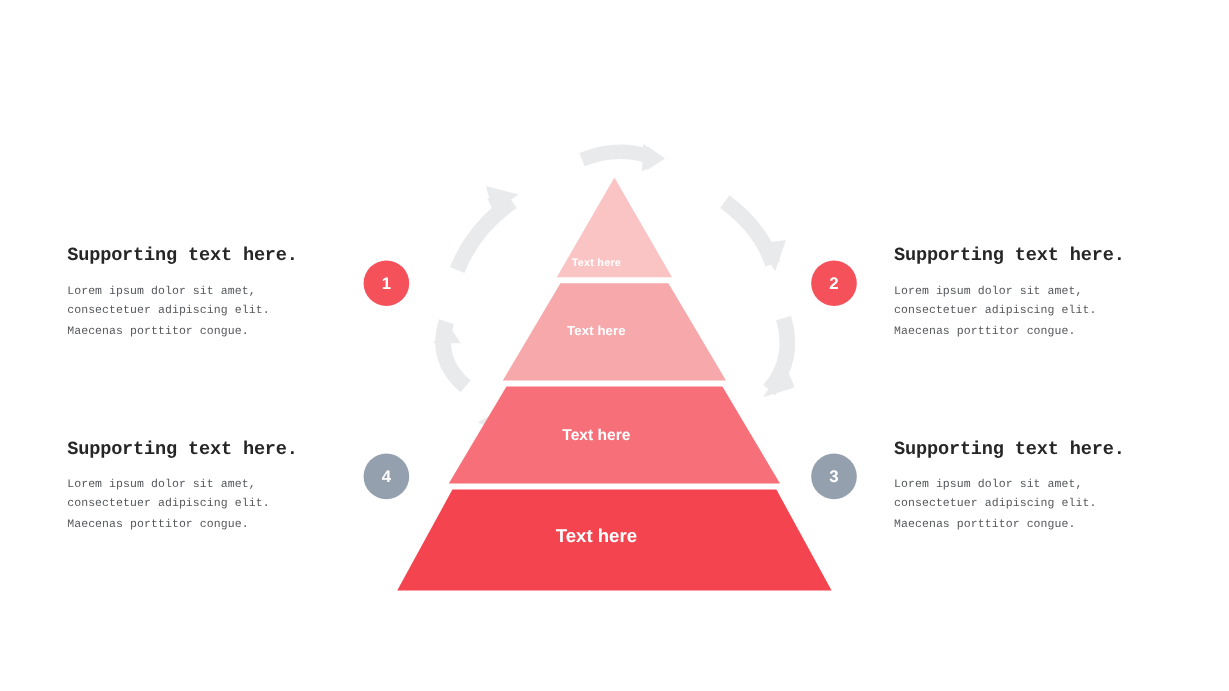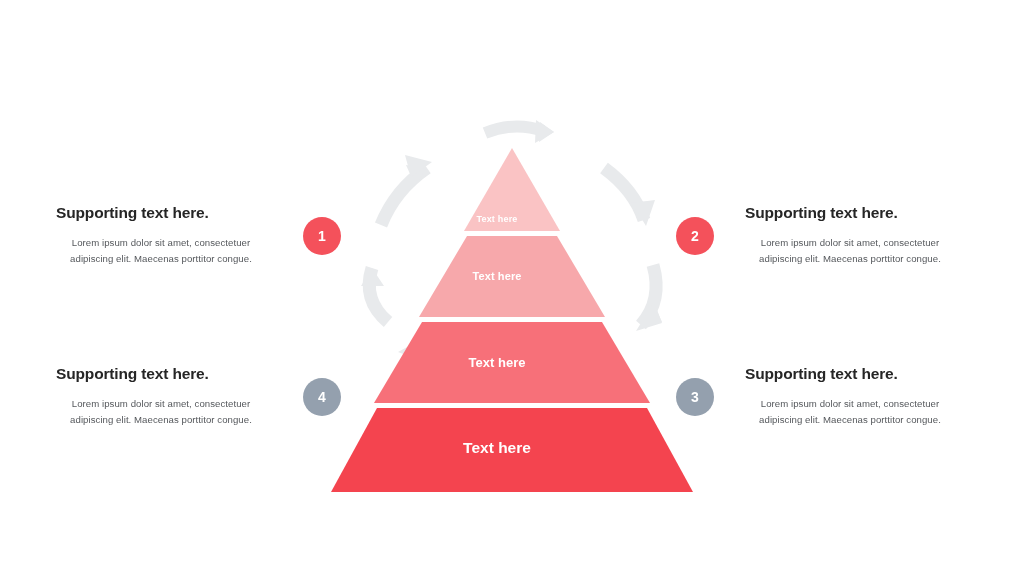--- a/index.html
+++ b/index.html
@@ -29,20 +29,21 @@
     left: 0;
     top: 0;
     width: 1024px;
     height: 576px;
   }
 
   
   .text-block {
     position: absolute;
     width: 210px;
+    font-family: Liberation Mono, monospace;
   }
   .tb-left  { left: 56px; }
   .tb-right { left: 745px; }
   .tb-row1  { top: 204px; }
   .tb-row2  { top: 365px; }
 
   .tb-heading {
     font-size: 15.5px;
     font-weight: bold;
     color: #262626;
@@ -50,21 +51,20 @@
     line-height: 1.2;
     margin: 0 0 12px 0;
     white-space: nowrap;
   }
   .tb-body {
     font-size: 9.6px;
     color: #55585c;
     line-height: 1.72;
     margin: 0;
     letter-spacing: 0.06px;
-    text-align: center;
   }
 
   
   .badge {
     position: absolute;
     width: 38px;
     height: 38px;
     border-radius: 50%;
     display: flex;
     align-items: center;

